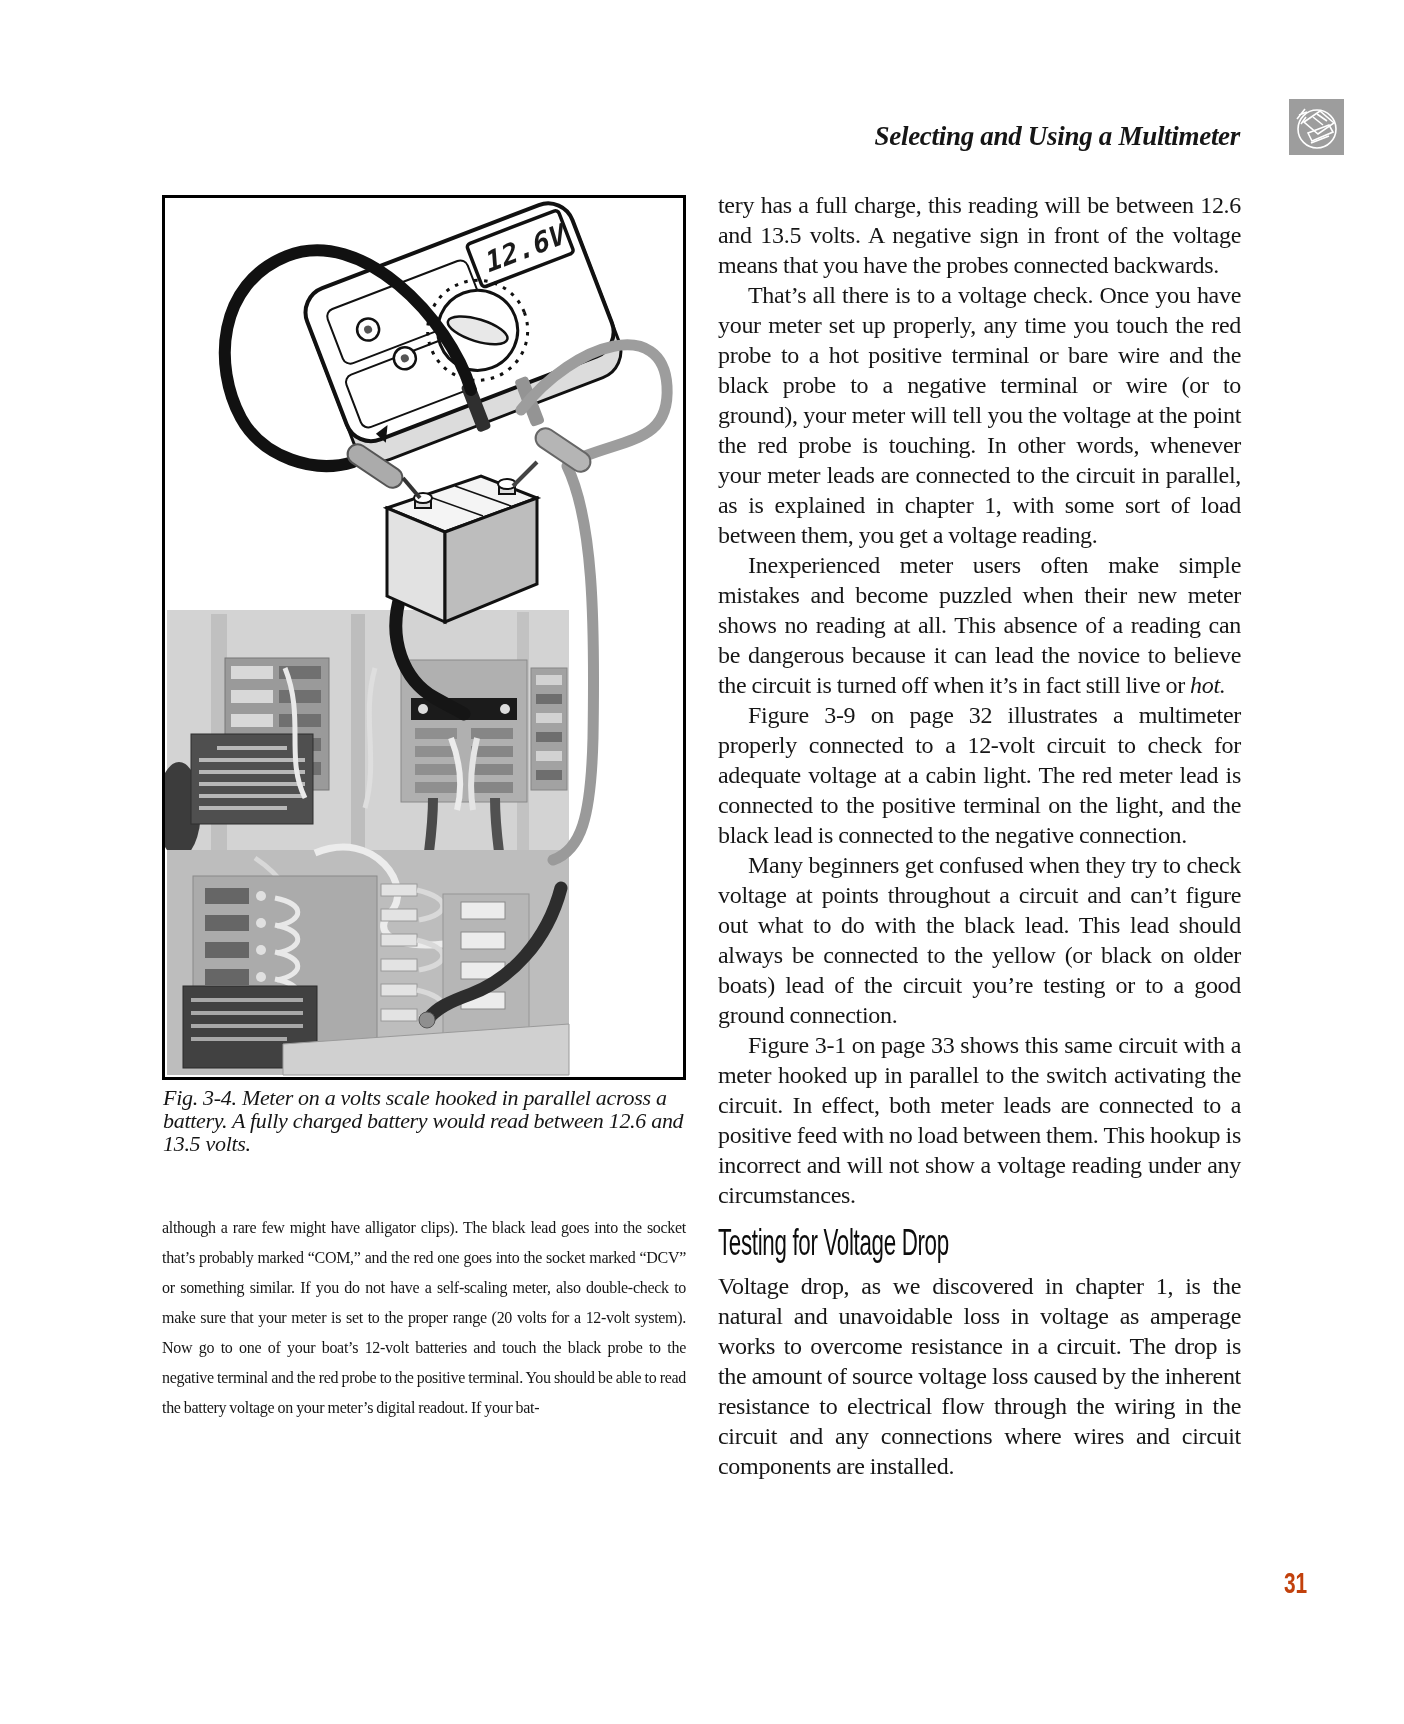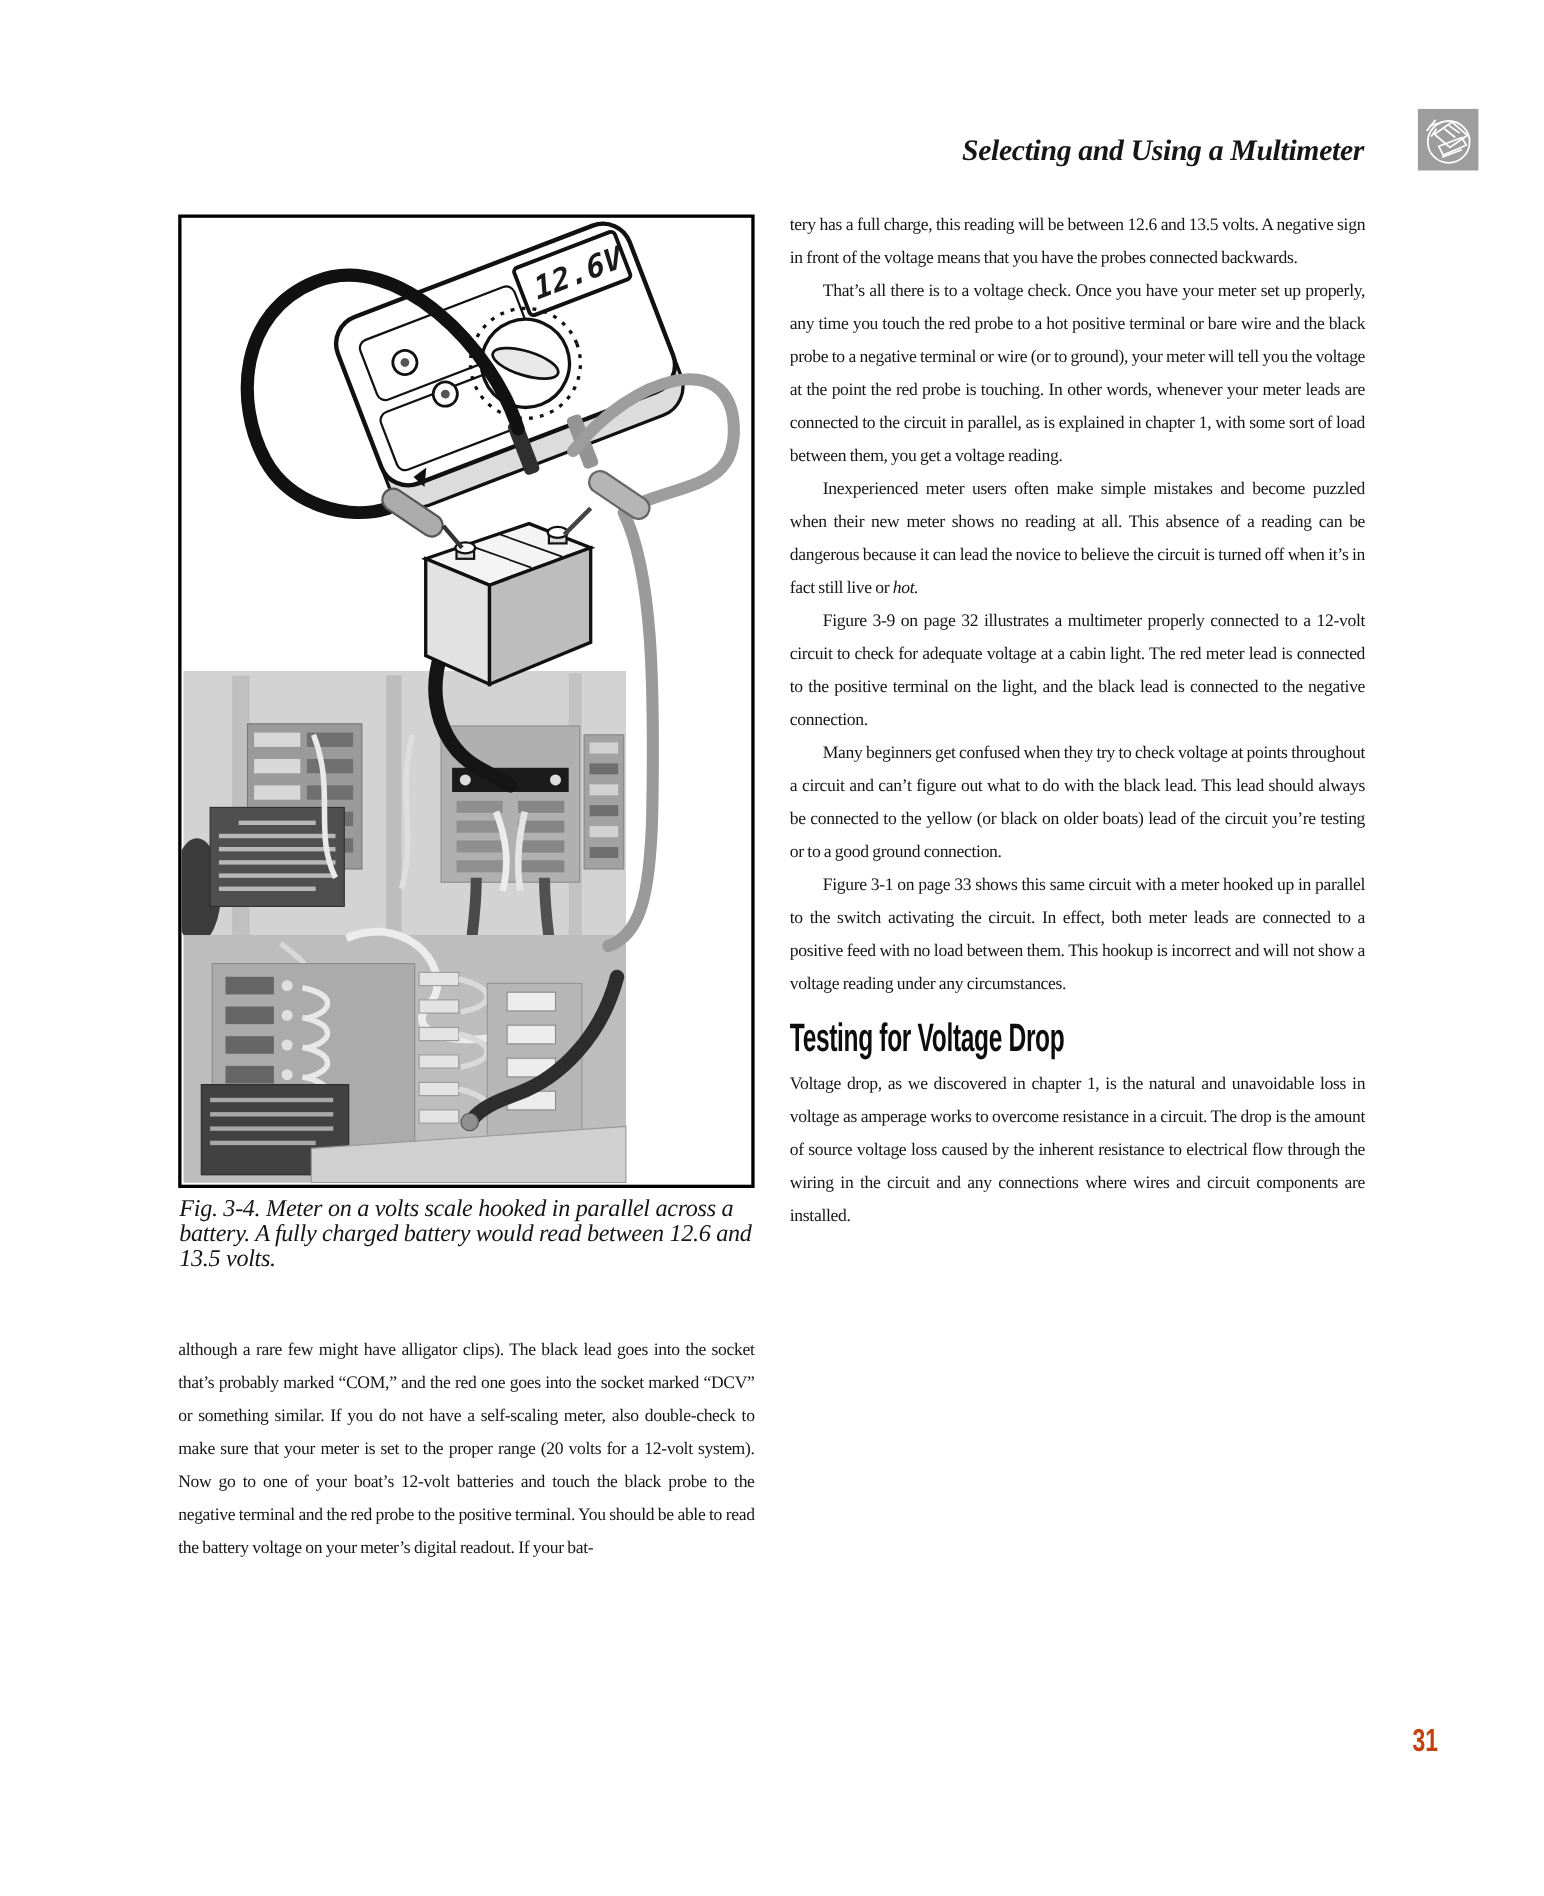--- a/index.html
+++ b/index.html
@@ -16,27 +16,27 @@
         border:3px solid #000;box-sizing:border-box;background:#fff;}
   .figure-frame svg{display:block;width:100%;height:100%;}
 
   .figure-caption{position:absolute;left:163px;top:1086px;width:522px;font-style:italic;
         font-size:22px;line-height:23px;letter-spacing:-0.3px;}
 
   .left-col-text{position:absolute;left:162px;top:1213px;width:524px;font-size:16px;
         line-height:30px;text-align:justify;letter-spacing:-0.3px;word-spacing:-0.5px;}
 
   .right-col{position:absolute;left:718px;top:190px;width:523px;}
-  .right-col p{margin:0;font-size:16px;line-height:30px;text-align:justify;
+  .right-col p{margin:0;font-size:24px;line-height:30px;text-align:justify;
         letter-spacing:-0.3px;word-spacing:-0.5px;}
   .right-col p.ind{text-indent:30px;}
   .right-col p em{font-style:italic;}
 
   .section-heading{margin:14px 0 9px 0;font-family:"Liberation Sans",sans-serif;
-        font-weight:bold;font-size:36px;line-height:38px;white-space:nowrap;color:#0d0d0d;}
+        font-weight:normal;font-size:36px;line-height:38px;white-space:nowrap;color:#0d0d0d;}
   .condense{display:inline-block;transform:scaleX(0.62);transform-origin:0 50%;letter-spacing:-0.5px;}
   .condense-num{display:inline-block;transform:scaleX(0.72);transform-origin:0 50%;}
 
   .page-number{position:absolute;left:1284px;top:1567px;font-family:"Liberation Sans",sans-serif;
         font-weight:bold;font-size:29px;color:#c2410c;}
 </style>
 </head>
 <body>
 
 <div class="page">

